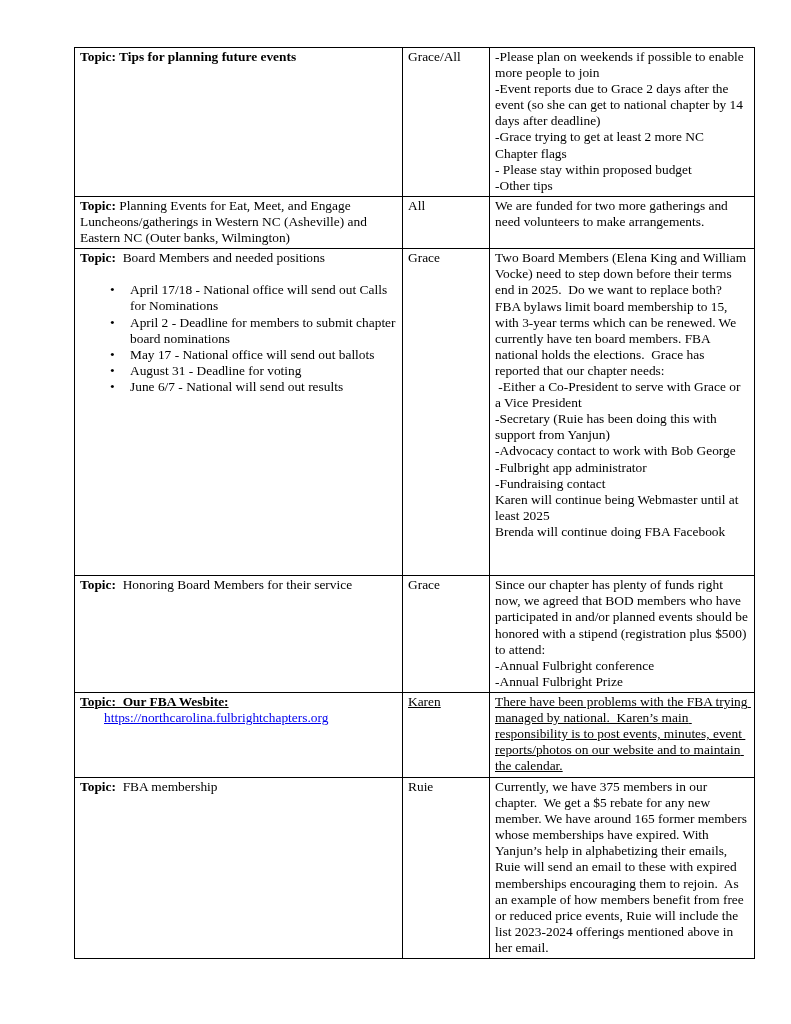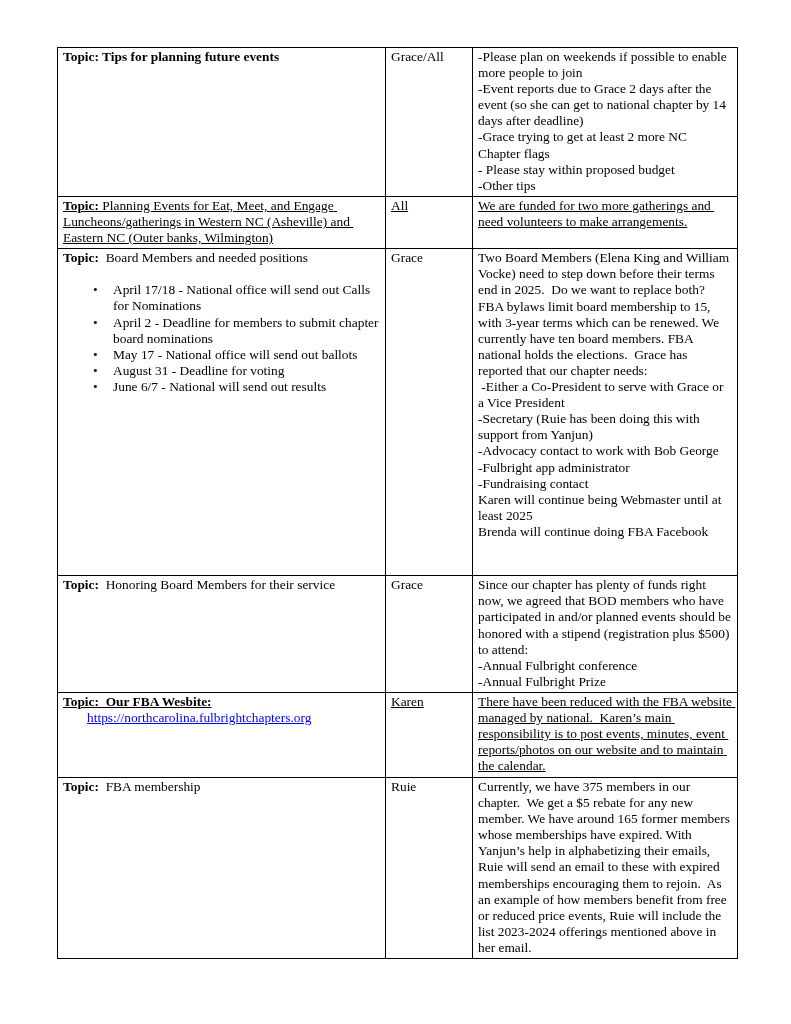--- a/index.html
+++ b/index.html
@@ -5,39 +5,39 @@
   html, body { margin: 0; padding: 0; }
   body {
     width: 791px; height: 1024px;
     background: #ffffff;
     font-family: "Liberation Serif", serif;
     color: #000000;
     -webkit-font-smoothing: antialiased;
   }
   .page { position: relative; width: 791px; height: 1024px; background: #ffffff; overflow: hidden; }
   table.doc-table {
-    position: absolute; left: 57px; top: 47px;
+    position: absolute; left: 74px; top: 47px;
     width: 680px;
     border-collapse: collapse;
     table-layout: fixed;
     border-radius: 10px;
   }
   col.c1 { width: 328px; }
   col.c2 { width: 87px; }
   col.c3 { width: 265px; }
   td {
     border: 1px solid #000000;
     vertical-align: top;
     padding: 1px 5px 2px 5px;
     font-size: 13.4px;
     line-height: 16.1px;
     overflow: hidden;
   }
   tr.r0 td { height: 145px; }
-  tr.r1 td { height: 46px; text-decoration: underline; }
+  tr.r1 td { height: 46px; }
   tr.r2 td { height: 323px; }
   tr.r3 td { height: 110px; }
   tr.r4 td { height: 81px; text-decoration: underline; }
   tr.r5 td { height: 175px; }
   .topic, .note, .who-cell { white-space: pre-wrap; margin: 0; word-wrap: break-word; }
   .lbl { font-weight: bold; }
   .all-bold span { font-weight: bold; }
   ul.bullets { list-style: none; margin: 16px 0 0 0; padding: 0; }
   ul.bullets li {
     position: relative;
@@ -126,21 +126,21 @@
         </td>
       </tr>
 
       <tr class="r4">
         <td class="topic-cell">
           <p class="topic all-bold"><span class="lbl">Topic:</span><span>  Our FBA Wesbite:</span></p>
           <p class="link-line"><a class="doc-link" href="#">https://northcarolina.fulbrightchapters.org</a></p>
         </td>
         <td class="who-cell">Karen</td>
         <td class="notes-cell">
-          <div class="note">There have been reduced with the FBA website managed by national.  Karen’s main responsibility is to post events, minutes, event reports/photos on our website and to maintain the calendar.</div>
+          <div class="note">There have been problems with the FBA trying managed by national.  Karen’s main responsibility is to post events, minutes, event reports/photos on our website and to maintain the calendar.</div>
         </td>
       </tr>
 
       <tr class="r5">
         <td class="topic-cell">
           <p class="topic"><span class="lbl">Topic:</span><span>  FBA membership</span></p>
         </td>
         <td class="who-cell">Ruie</td>
         <td class="notes-cell">
           <div class="note">Currently, we have 375 members in our chapter.  We get a $5 rebate for any new member. We have around 165 former members whose memberships have expired. With Yanjun’s help in alphabetizing their emails, Ruie will send an email to these with expired memberships encouraging them to rejoin.  As an example of how members benefit from free or reduced price events, Ruie will include the list 2023-2024 offerings mentioned above in her email.</div>

